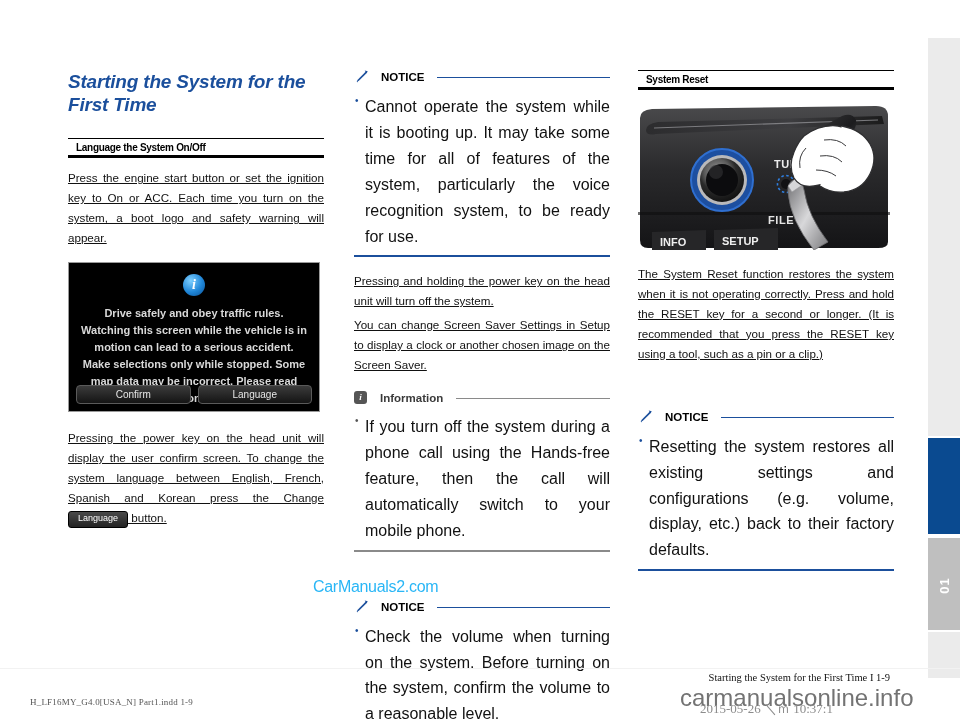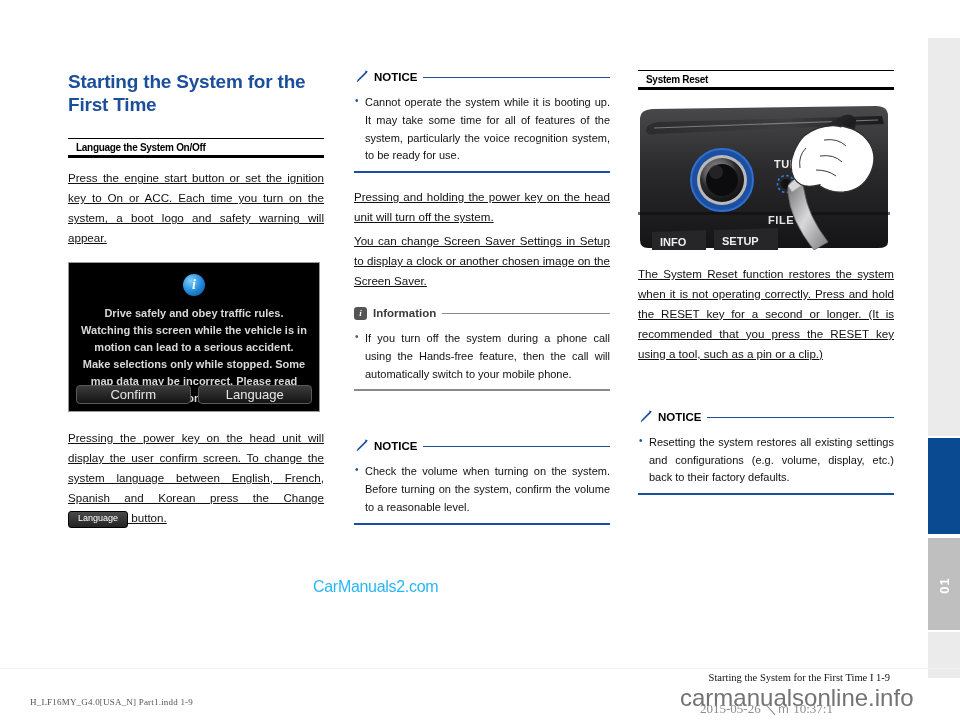--- a/index.html
+++ b/index.html
@@ -37,20 +37,21 @@
   .col-3 { left: 638px; }
 
   
   .chapter-title {
     color: #1b4f9c;
     font-size: 19px;
     font-weight: bold;
     line-height: 1.22;
     margin: 0 0 22px 0;
     letter-spacing: -0.2px;
+    font-style: italic;
   }
   .section-head {
     border-top: 1px solid #000;
     border-bottom: 3px solid #000;
     padding: 3px 0 2px 8px;
     margin: 0 0 10px 0;
     font-size: 10px;
     font-weight: bold;
     color: #000;
     letter-spacing: -0.3px;
@@ -110,29 +111,29 @@
     position: absolute; left: 7px; right: 7px; bottom: 7px;
     display: flex; gap: 7px;
   }
   .nav-btn {
     flex: 1;
     height: 17px;
     border-radius: 4px;
     background: linear-gradient(#3b3b3b, #141414);
     border: 1px solid #5a5a5a;
     color: #e6e6e6;
-    font-size: 13px;
+    font-size: 10px;
     line-height: 17px;
     text-align: center;
   }
 
   
   .callout { margin: 16px 0 14px 0; }
   .callout-head {
-    display: flex; align-items: center; gap: 6px;
+    display: flex; align-items: center; gap: 13px;
     margin-bottom: 4px;
   }
   .callout-title {
     font-size: 11.5px; font-weight: bold; color: #000;
     white-space: nowrap;
   }
   .callout-rule { flex: 1; height: 0; border-top: 1px solid #1b4f9c; margin-top: 1px; }
   .callout-rule.gray { border-top-color: #8a8a8a; }
   .callout-foot { height: 0; border-top: 2px solid #1b4f9c; margin-top: 6px; }
   .callout-foot.gray { border-top-color: #8a8a8a; }
@@ -144,21 +145,21 @@
     font-size: 9px; font-style: italic; font-weight: bold;
     line-height: 13px; text-align: center;
     font-family: "Liberation Serif", serif;
   }
   .callout-title.gray { color: #3a3a3a; }
 
   ul.bullets { margin: 0; padding: 0; list-style: none; }
   ul.bullets li {
     position: relative;
     padding-left: 11px;
-    font-size: 11px;
+    font-size: 16px;
     line-height: 1.62;
     color: #111;
     text-align: justify;
     margin-top: 10px;
   }
   ul.bullets li::before {
     content: "•";
     position: absolute; left: 1px; top: -1px;
     color: #1b4f9c;
     font-size: 10px;

